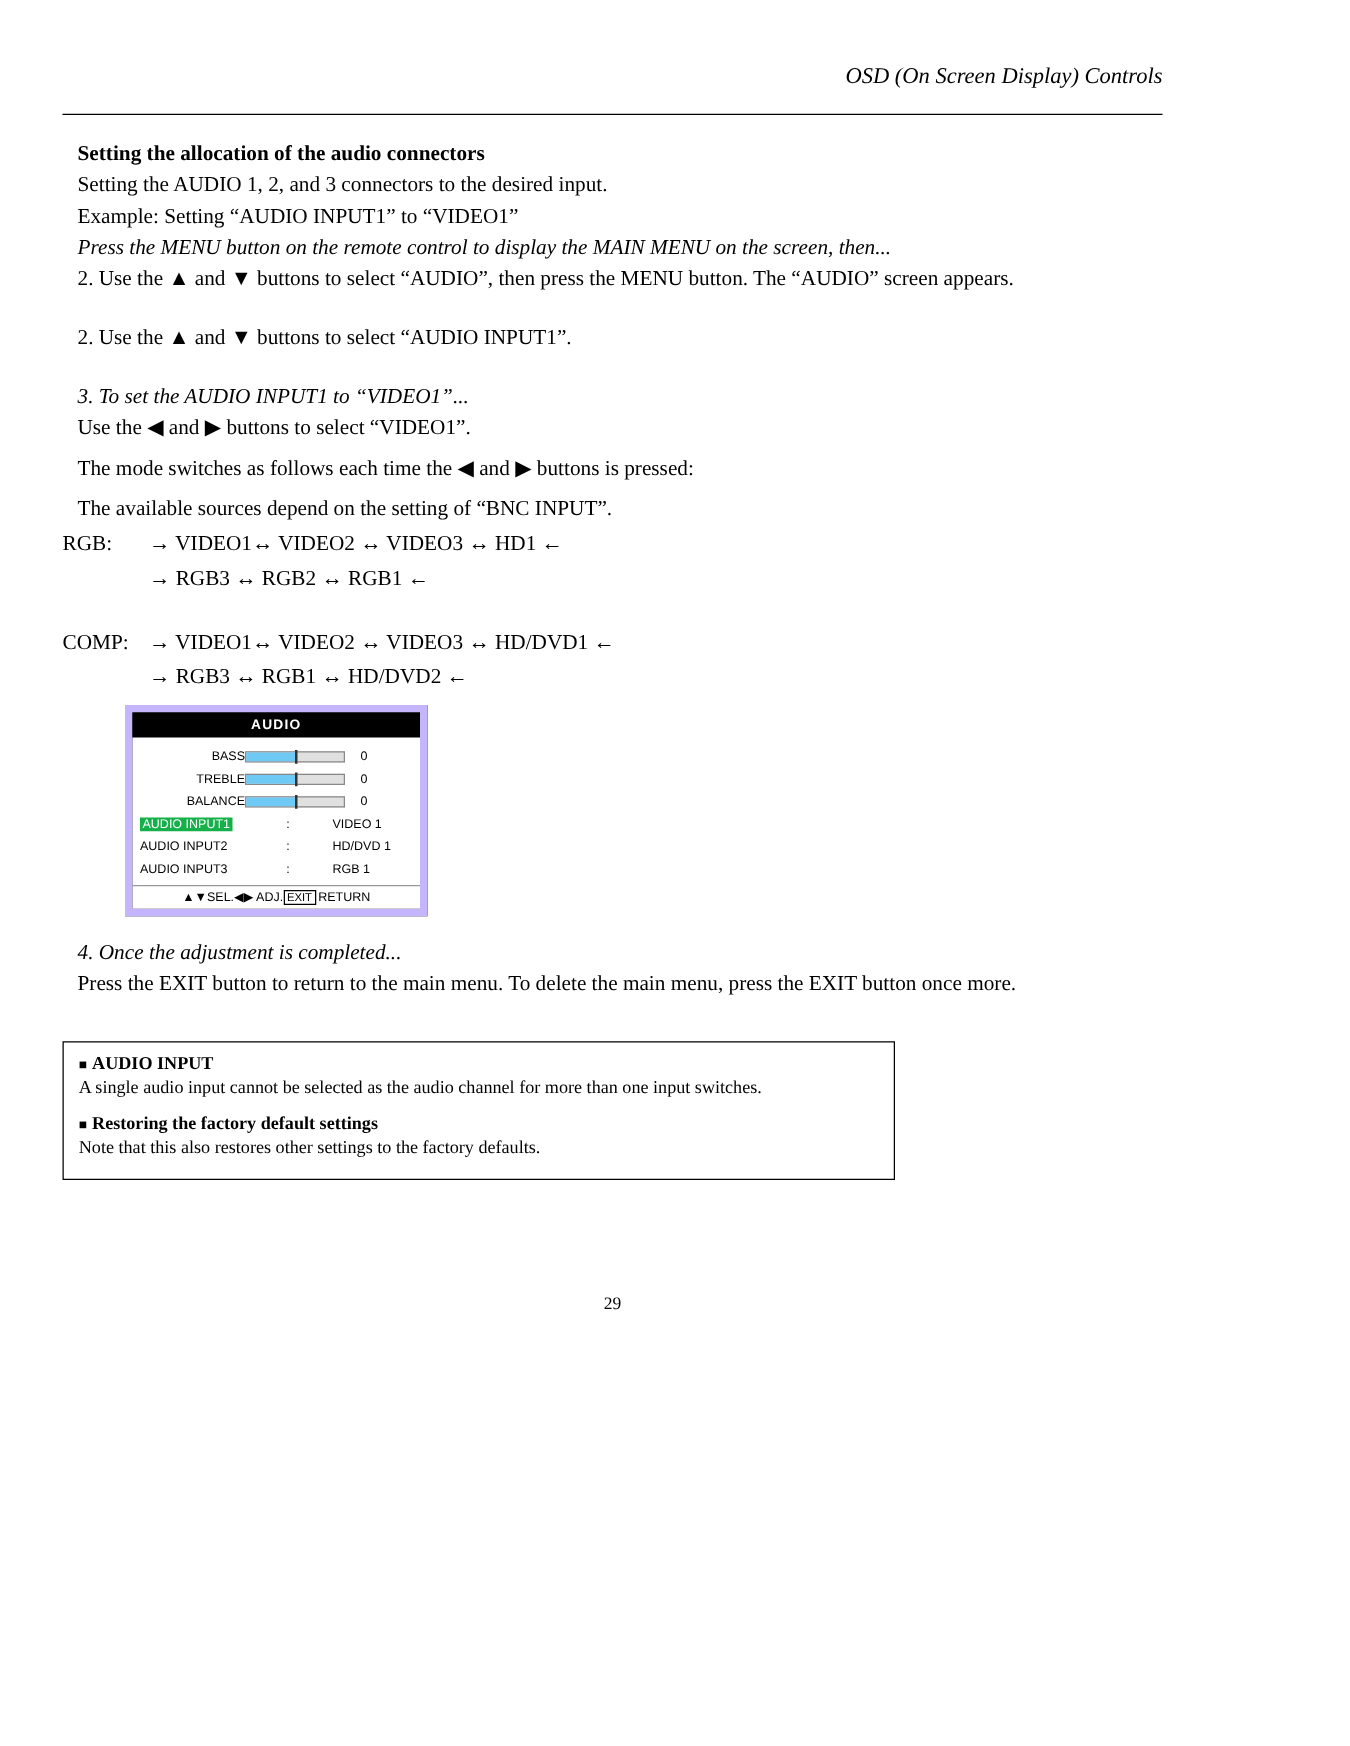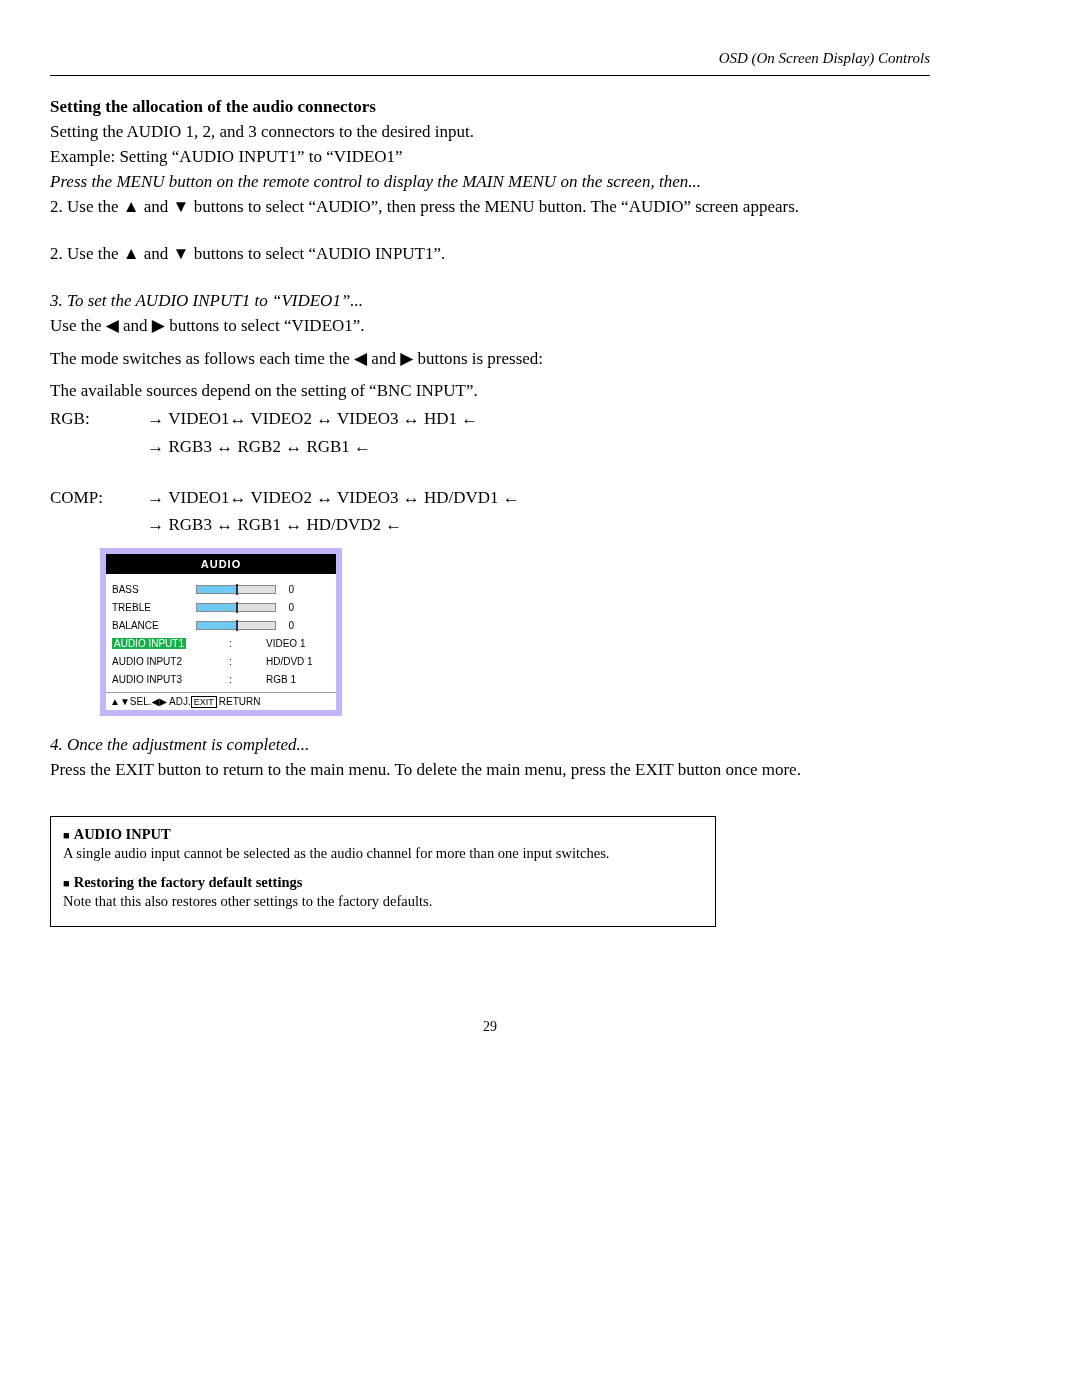--- a/index.html
+++ b/index.html
@@ -8,37 +8,37 @@
     margin: 0;
     padding: 50px 50px 40px 50px;
     width: 980px;
     box-sizing: border-box;
     color: #000;
     background: #fff;
   }
   .header-right {
     text-align: right;
     font-style: italic;
-    font-size: 15px;
-    margin-bottom: 8px;
+    font-size: 18px;
+    margin-bottom: 20px;
   }
   hr.top {
     border: none;
     border-top: 1.5px solid #000;
     margin: 0 0 20px 0;
   }
   .bold { font-weight: bold; }
   .italic { font-style: italic; }
-  p { margin: 2px 0; line-height: 1.35; }
+  p { margin: 2px 12px; line-height: 1.35; }
   .section-gap { margin-top: 24px; }
   .step-gap  { margin-top: 10px; }
   .cycle-block { margin-left: 0; line-height: 1.6; }
   .cycle-label { display:inline-block; width:65px; vertical-align:top;}
   .cycle-body  { display:inline-block; vertical-align:top;}
-  .arrow-seq   { white-space: nowrap; margin-left: 28px; }
+  .arrow-seq   { white-space: nowrap; }
   .osd-panel {
     width: 230px;
     background: #000;
     color: #fff;
     font-family: Arial, Helvetica, sans-serif;
     font-size: 11px;
     padding: 0;
     border: 6px solid #c4b5fd;
     margin: 10px 0 18px 50px;
   }
@@ -49,33 +49,33 @@
     letter-spacing:1px;
     font-size: 11px;
     background:#000;
   }
   .osd-body {
     background:#fff;
     color:#000;
     padding:6px 6px 4px 6px;
   }
   .osd-row { display:flex; align-items:center; height:18px; }
-  .osd-label { width: 84px; font-size:10px; }
+  .osd-label { width: 84px; font-size:10px;text-align:right; }
   .osd-bar { width: 78px; height:7px; background:#e0e0e0; border:1px solid #888; position:relative; margin-right:6px;}
   .osd-bar-fill { position:absolute; left:0; top:0; bottom:0; width:50%; background:#6ecaf5;}
   .osd-bar-tick { position:absolute; left:50%; top:-2px; bottom:-2px; width:2px; background:#333;}
   .osd-val { width:12px; text-align:right; font-size:10px;}
   .osd-selected { background:#16b04b; color:#fff; padding:0 2px; }
   .osd-input-row { display:flex; align-items:center; height:18px; font-size:10px;gap:27px;}
   .osd-input-lbl { width:90px; }
   .osd-colon { width:10px;}
   .osd-input-val { }
   .osd-footer {
     background:#fff; color:#000; border-top:1px solid #999;
-    display:flex; justify-content:flex-start; align-items:center;
+    display:flex; justify-content:center; align-items:center;
     padding:3px 4px 3px 4px; font-size:10px;
   }
   .osd-exit { border:1px solid #000; padding:0 2px; margin-right:2px; font-size:9px;}
   .info-box {
     border: 1.5px solid #000;
     padding: 8px 12px 16px 12px;
     width: 640px;
     margin-top: 34px;
     font-size: 14.5px;
     line-height:1.3;

